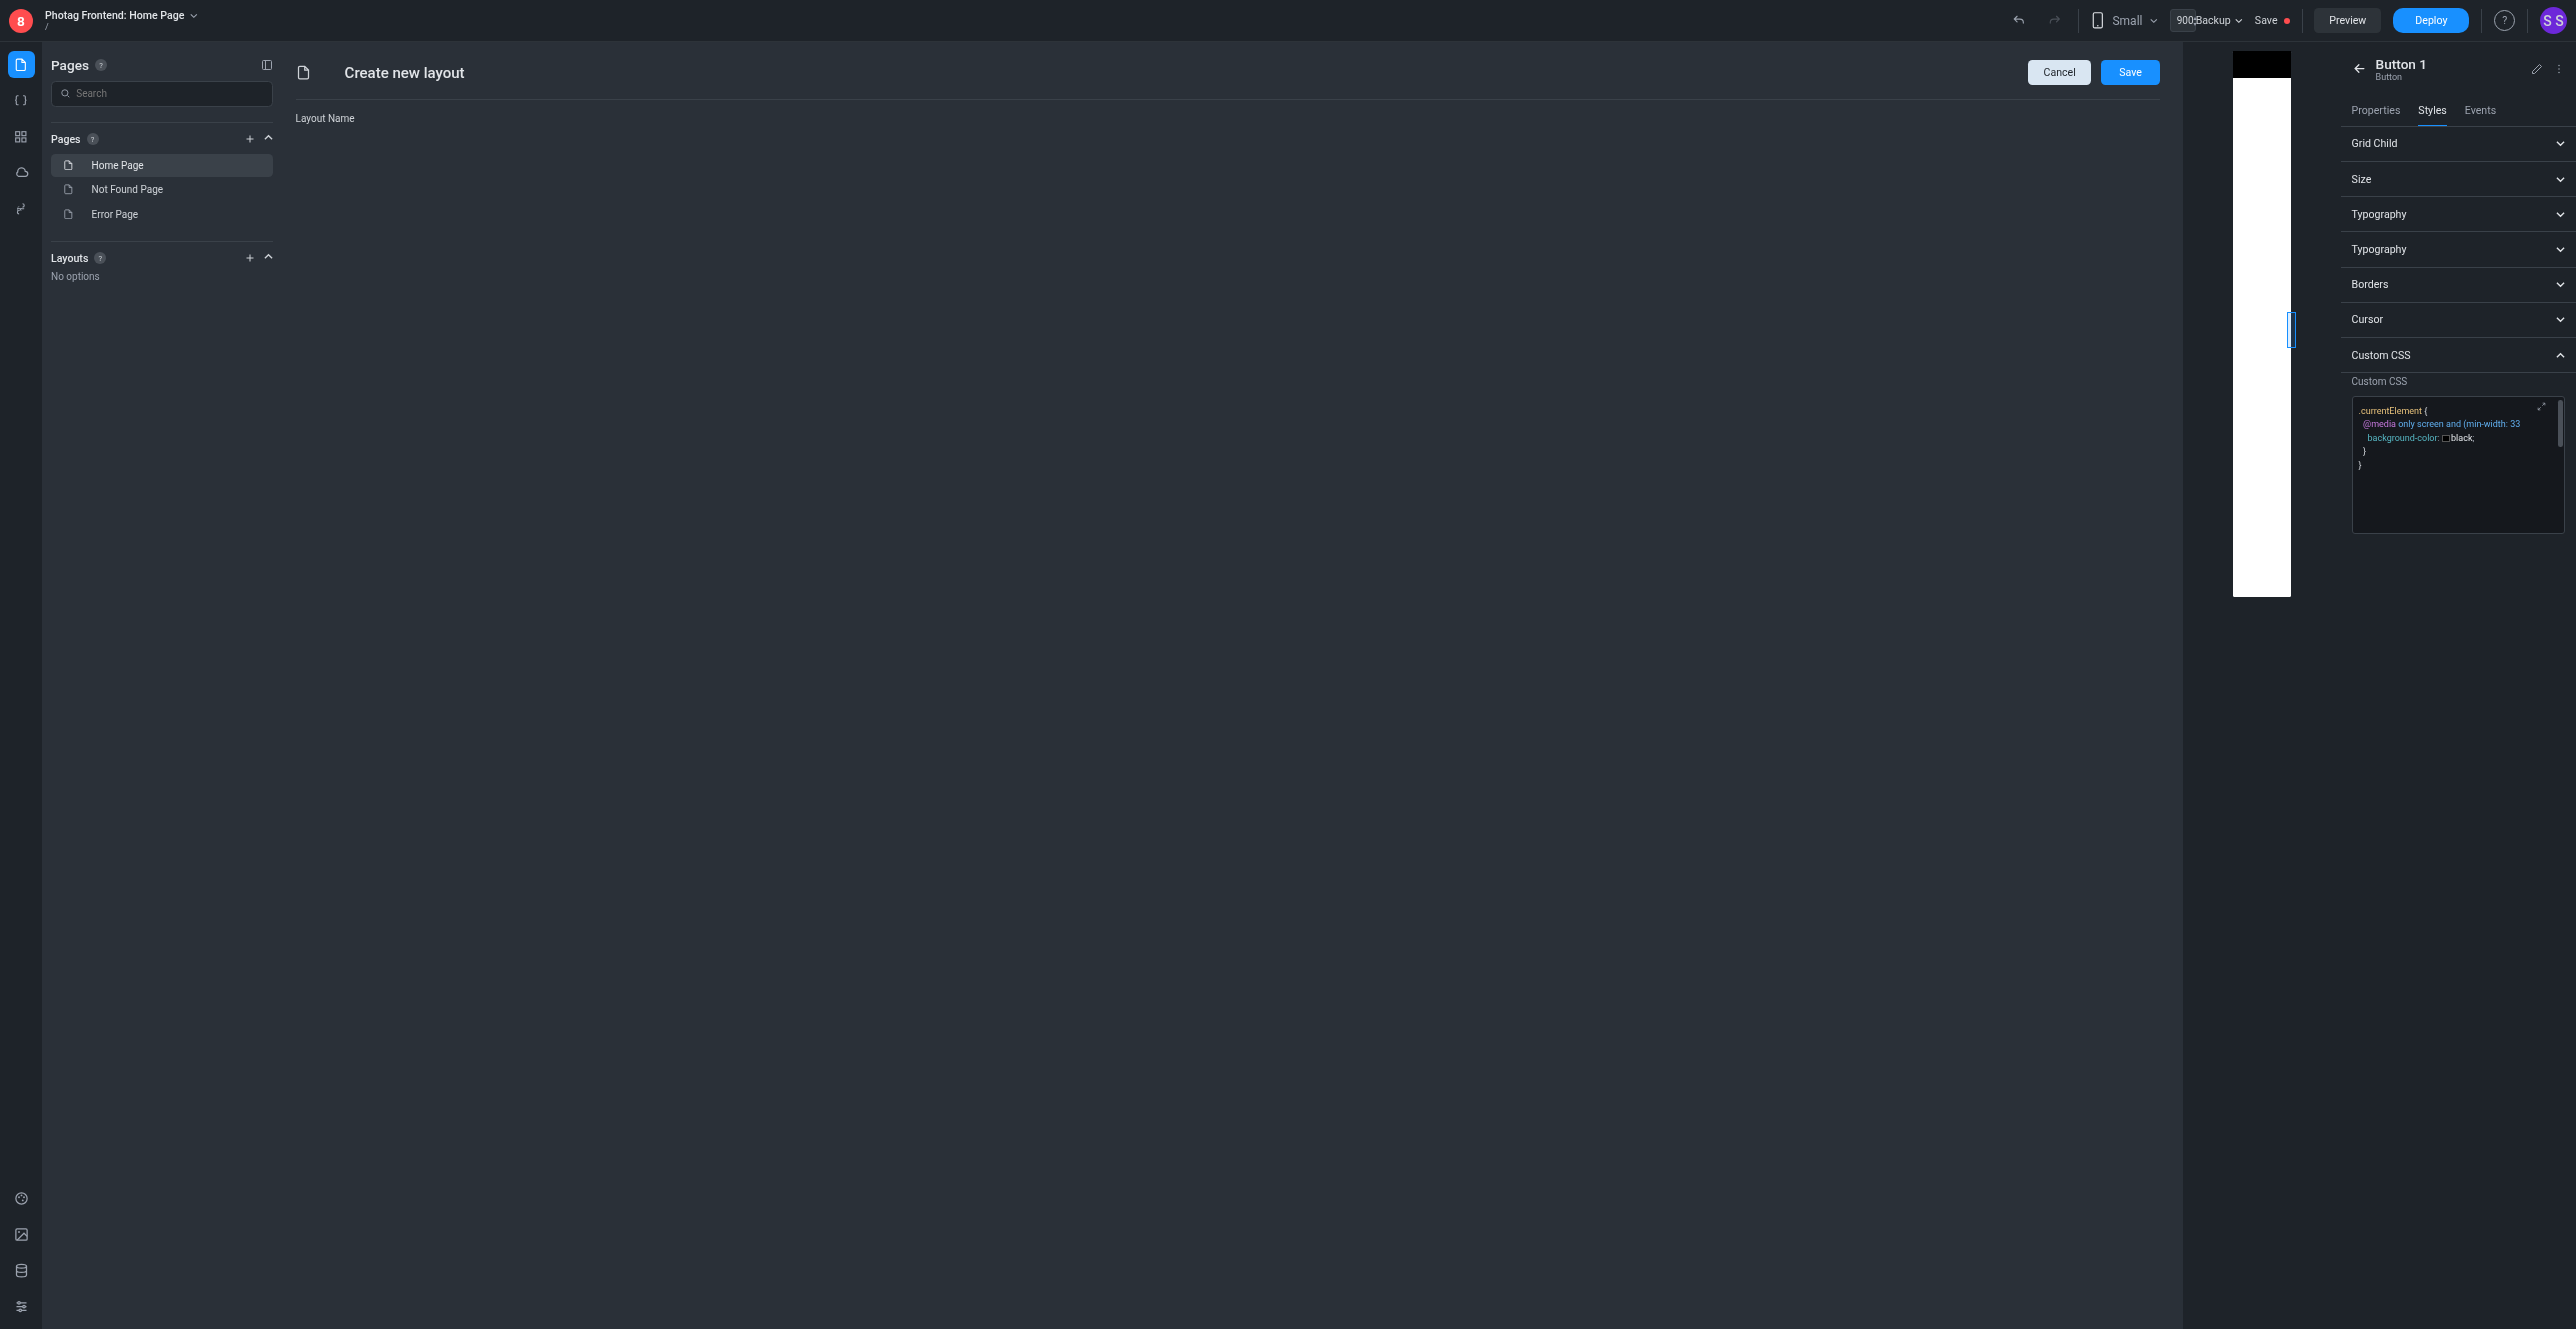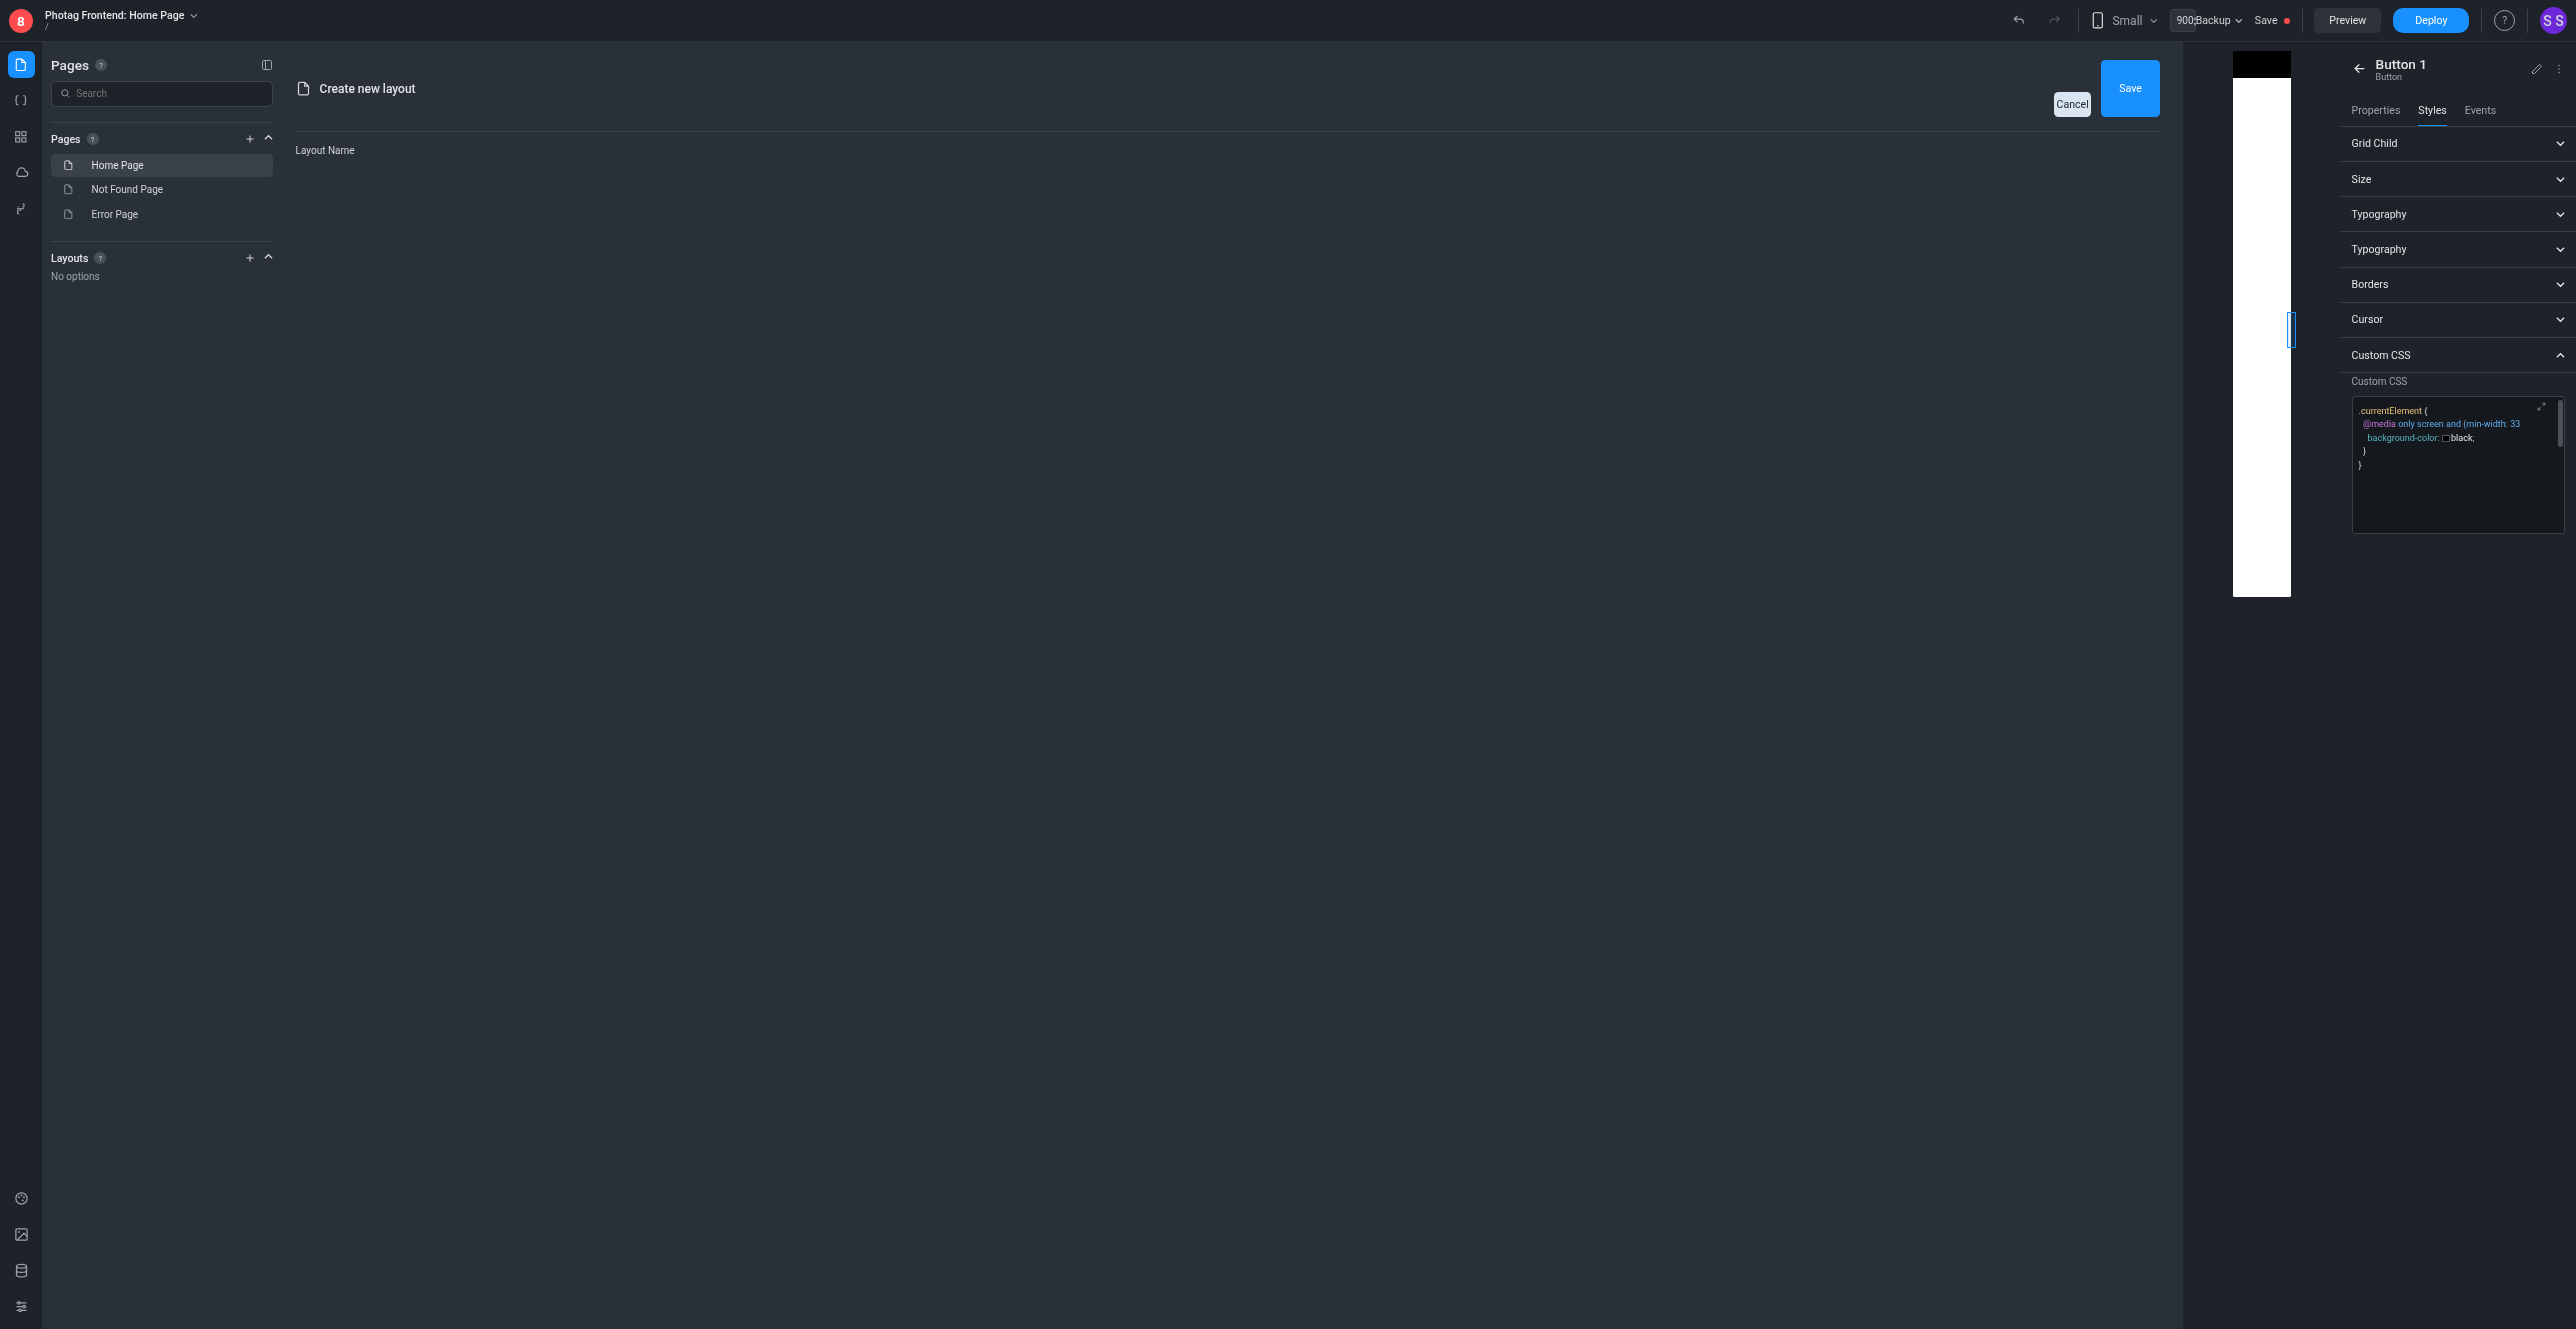--- a/index.html
+++ b/index.html
@@ -55,23 +55,23 @@
 .page-item { display: flex; align-items: center; gap: 18px; padding: 6px 12px; border-radius: 4.5px; cursor: pointer; font-size: 10px; color: #cfd3d8; }
 .page-item.active { background: #3a4149; color: #e1e4e8; }
 .page-item svg { color: #9ca3af; }
 .page-item.active svg { color: #e1e4e8; }
 .no-options { font-size: 10px; color: #9ca3af; margin-top: 6px; }
 
 
 .center-area { flex: 1; display: flex; background: #2a3038; }
 .form-panel { flex: 1; padding: 18px 23px 18px 13.6px; display: flex; flex-direction: column; }
 .form-header { display: flex; align-items: center; gap: 9px; }
-.form-title { font-size: 12px; font-weight: 500; color: #e1e4e8; }
+.form-title { font-size: 15px; font-weight: 500; color: #e1e4e8; margin-left: 25px; }
 .form-buttons { margin-left: auto; display: flex; gap: 10.6px; }
-.cancel-btn { background: #d9e6f2; color: #1e2329; border: none; padding: 6px 2px; border-radius: 4.5px; font-size: 10.6px; cursor: pointer; margin-top: 32px; }
+.cancel-btn { background: #d9e6f2; color: #1e2329; border: none; padding: 6px 15px; border-radius: 4.5px; font-size: 10.6px; cursor: pointer; }
 .save-btn2 { background: #1890ff; color: #fff; border: none; padding: 6px 18px; border-radius: 4.5px; font-size: 10.6px; cursor: pointer; }
 .form-hr { height: 0.8px; background: #3a4149; margin: 13.6px 0; }
 .field-label { font-size: 10px; color: #cfd3d8; margin-bottom: 4.5px; }
 .text-input-wrap { background: #1e2329; border: 0.8px solid #1890ff; border-radius: 4.5px; height: 26px; display: flex; align-items: center; padding: 0 7.6px; }
 .text-input-wrap input { flex: 1; background: transparent; border: none; outline: none; color: #e1e4e8; font-size: 10px; }
 .fx-badge { background: #2d3339; color: #9ca3af; width: 15px; height: 15px; border-radius: 1.5px; font-size: 7.6px; display: flex; align-items: center; justify-content: center; cursor: pointer; }
 
 
 .canvas-preview { width: 158px; background: #1e2329; display: flex; justify-content: center; padding: 9px 0; }
 .canvas-frame { width: 58px; background: #fff; border-radius: 1.5px; position: relative; height: 546px; }

